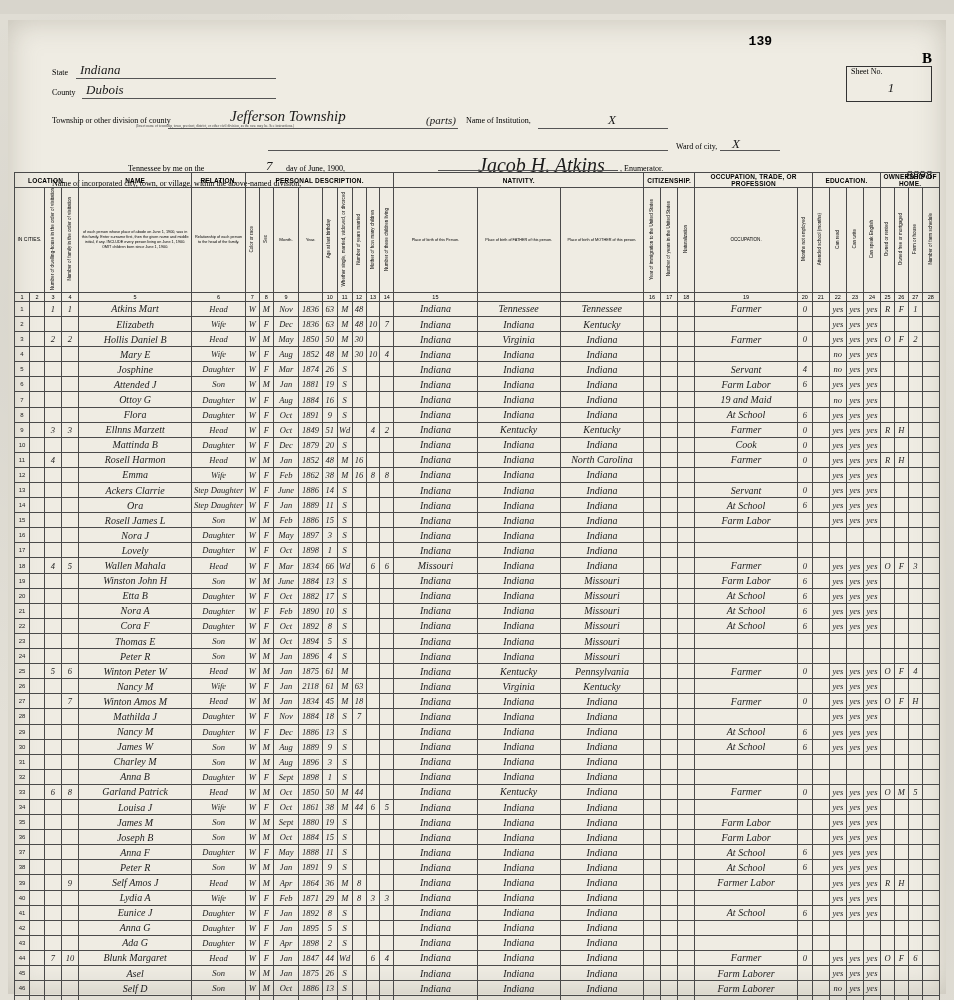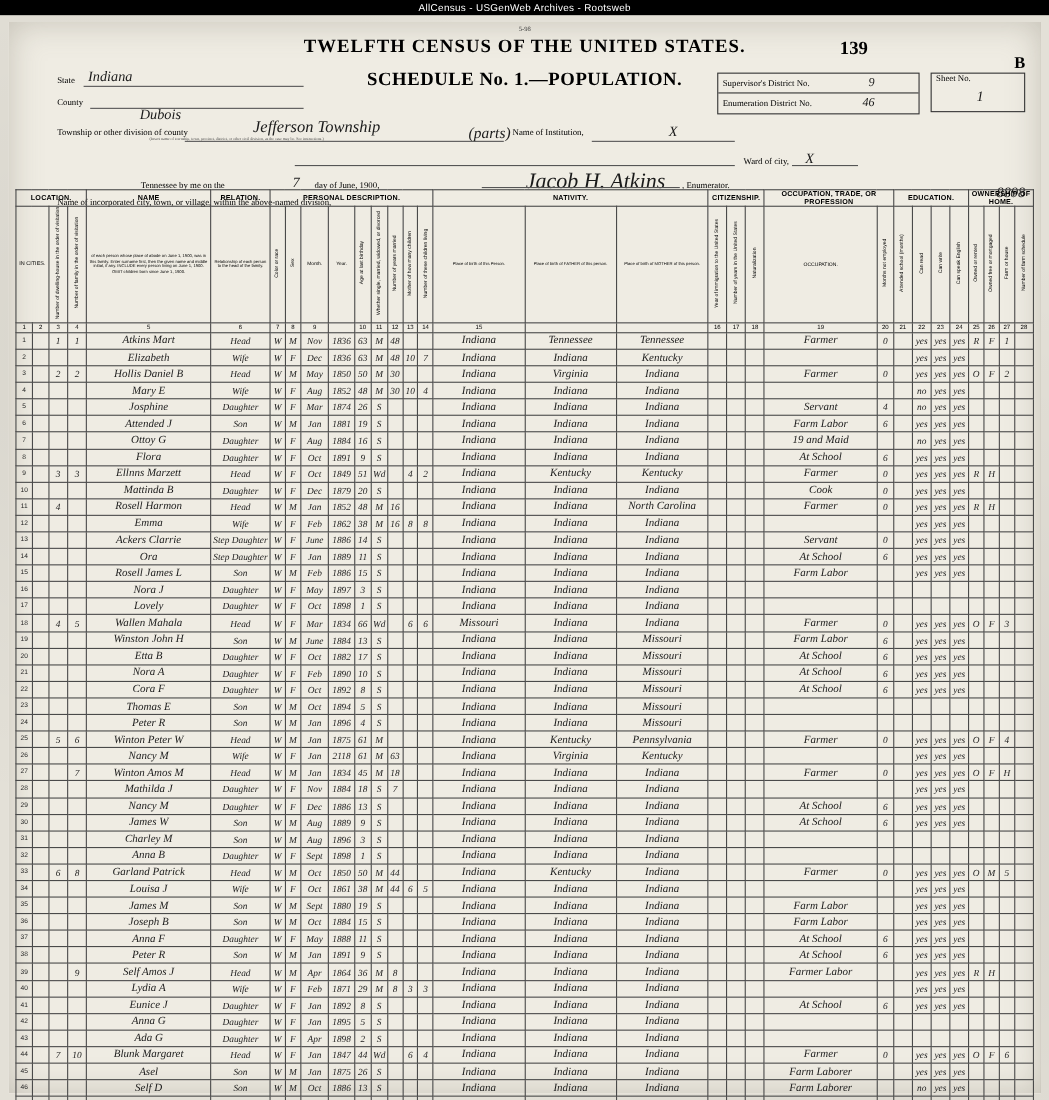--- a/index.html
+++ b/index.html
@@ -11,33 +11,33 @@
          background-image:
             radial-gradient(circle at 12% 30%, rgba(0,0,0,.05), rgba(0,0,0,0) 40%),
             radial-gradient(circle at 88% 70%, rgba(0,0,0,.06), rgba(0,0,0,0) 45%);}
   .paper{position:absolute;top:6px;left:8px;width:938px;height:974px;background:#efece3;
          box-shadow:inset 0 0 30px rgba(120,115,100,.35);}
   
   .mast{position:absolute;left:0;top:0;width:938px;}
   .tiny-center{text-align:center;font-size:6px;color:#333;margin-top:4px;}
   .title1{text-align:center;font-size:17px;font-weight:bold;letter-spacing:1px;margin-top:2px;font-family:"Liberation Serif",serif;}
   .title2{text-align:center;font-size:17px;font-weight:bold;letter-spacing:.5px;margin-top:10px;}
-  .pageno{position:absolute;right:157px;top:14px;font-size:17px;font-weight:bold;font-family:Liberation Serif, serif;}
+  .pageno{position:absolute;right:174px;top:14px;font-size:13px;font-weight:bold;font-family:Liberation Mono, monospace;}
   .corner-b{position:absolute;right:14px;top:30px;font-size:15px;font-weight:bold;}
   
   .hdrbox{position:absolute;right:110px;top:46px;width:182px;height:36px;border:1px solid #333;font-size:8px;}
   .hdrbox div{height:17px;line-height:17px;padding-left:4px;border-bottom:1px solid #333;position:relative;}
   .hdrbox div:last-child{border-bottom:none;}
   .hdrbox .val{position:absolute;right:40px;top:0;font-family:"Liberation Serif",serif;font-size:11px;font-style:italic;}
   .sheetno{position:absolute;right:14px;top:46px;width:86px;height:36px;border:1px solid #333;font-size:8px;padding-left:4px;box-sizing:border-box;}
   .sheetno .sv{font-size:13px;font-style:italic;display:block;text-align:center;margin-top:4px;}
   
   .ltline{position:absolute;font-size:8px;}
   .hand{font-family:"Liberation Serif",serif;font-style:italic;font-size:13px;color:#1a1a1a;}
-  .hand-sm{font-family:"Liberation Serif",serif;font-style:italic;font-size:14px;color:#1a1a1a;}
+  .hand-sm{font-family:"Liberation Serif",serif;font-style:italic;font-size:11px;color:#1a1a1a;}
   .rule{position:absolute;border-bottom:1px solid #555;height:0;}
   .stamp{position:absolute;right:14px;top:136px;font-size:13px;font-style:italic;margin-top:11px;}
   
   table.grid{position:absolute;left:6px;top:152px;border-collapse:collapse;width:926px;
              font-size:6px;font-family:"Liberation Sans",sans-serif;}
   table.grid td,table.grid th{border:1px solid #4a4a4a;padding:0;text-align:center;vertical-align:middle;}
   .hgroup{font-size:6.5px;font-weight:bold;letter-spacing:.2px;height:12px;}
   .hsub{font-size:5px;height:52px;line-height:1.15;}
   .vert{writing-mode:vertical-rl;transform:rotate(180deg);white-space:nowrap;font-size:4.6px;line-height:1;}
   .numrow td{height:8px;font-size:5.5px;}
@@ -46,55 +46,39 @@
   .ent-l{text-align:left;padding-left:3px;}
   .ent-s{font-size:8.5px;}
   .linenum{font-size:6px;color:#222;}
   
 </style>
 </head>
 <body>
 
 <div class="page">
 
-  <div class="topbar">AllCensus - USGenWeb Archives - Rootsweb</div>
 
   <div class="sheet">
     <div class="paper">
 
-      <div class="mast">
-        <div class="tiny-center">5-98</div>
-        <div class="title1">TWELFTH CENSUS OF THE UNITED STATES.</div>
-        <div class="title2">SCHEDULE No. 1.—POPULATION.</div>
-      </div>
       <div class="pageno">139</div>
       <div class="corner-b">B</div>
 
-      <div class="hdrbox">
-        <div>
-          <span>Supervisor's District No.</span>
-          <span class="val hand">9</span>
-        </div>
-        <div>
-          <span>Enumeration District No.</span>
-          <span class="val hand">46</span>
-        </div>
-      </div>
 
       <div class="sheetno">
         <span>Sheet No.</span>
         <span class="sv hand">1</span>
       </div>
 
       <div class="ltline" style="left:44px;top:48px;">State</div>
       <div class="hand" style="position:absolute;left:72px;top:42px;">Indiana</div>
       <div class="rule" style="left:68px;top:58px;width:200px;"></div>
 
       <div class="ltline" style="left:44px;top:68px;">County</div>
-      <div class="hand" style="position:absolute;left:78px;top:76px;margin-left:41px;">Dubois</div>
+      <div class="hand" style="position:absolute;left:78px;top:62px;">Dubois</div>
       <div class="rule" style="left:74px;top:78px;width:194px;"></div>
 
       <div class="ltline" style="left:44px;top:96px;">Township or other division of county</div>
       <div style="position:absolute;left:128px;top:104px;font-size:3.6px;color:#444;">(Insert name of township, town, precinct, district, or other civil division, as the case may be. See instructions.)</div>
       <div class="hand" style="position:absolute;left:222px;top:88px;font-size:15px;">Jefferson Township</div>
       <div class="hand-sm" style="position:absolute;left:418px;top:94px;">(parts)</div>
       <div class="rule" style="left:160px;top:108px;width:290px;"></div>
       <div class="ltline" style="left:458px;top:96px;">Name of Institution,</div>
       <div class="hand" style="position:absolute;left:600px;top:92px;">X</div>
       <div class="rule" style="left:530px;top:108px;width:130px;"></div>

